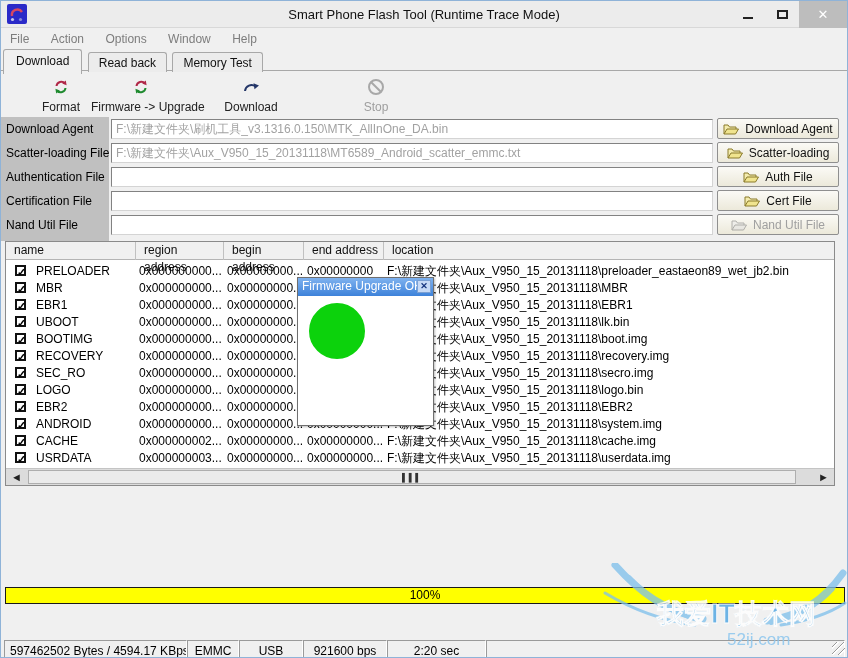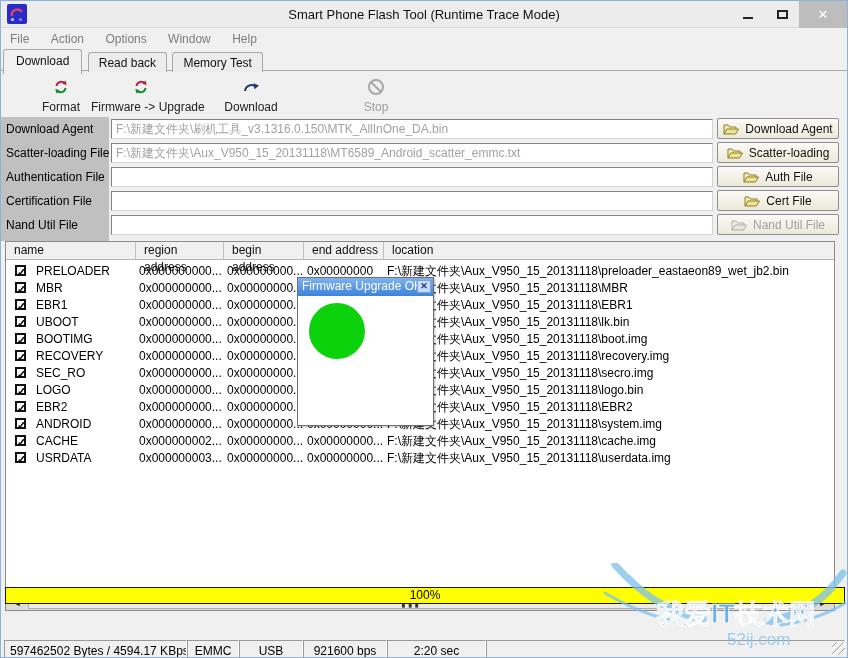--- a/index.html
+++ b/index.html
@@ -49,21 +49,21 @@
             font-size:12px; line-height:18px; padding:0 4px; color:#a2a2a2;
             white-space:nowrap; overflow:hidden; }
   .fbtn { position:absolute; left:716px; top:-1px; width:122px; height:21px;
           background:linear-gradient(#fbfaf6,#ece9da); border:1px solid #8f8f8f; border-radius:2px;
           display:flex; align-items:center; justify-content:center; font-size:12px; color:#111; }
   .fbtn .folder { margin-right:6px; }
   .fbtn.disabled { color:#a0a0a0; }
   .fbtn.disabled svg { filter:grayscale(1) opacity(.55); }
 
   
-  .table-wrap { position:absolute; left:4px; top:240px; width:830px; height:370px; background:#fff;
+  .table-wrap { position:absolute; left:4px; top:240px; width:830px; height:245px; background:#fff;
                 border:1px solid #8a8a8a; }
   .thead { position:absolute; left:0; top:0; width:100%; height:18px; background:#f0f0f0;
            border-bottom:1px solid #b4b4b4; }
   .th { position:absolute; top:0; height:18px; line-height:17px; padding-left:8px; font-size:12px;
         color:#111; border-right:1px solid #c0c0c0; }
   .trow { position:absolute; left:0; width:100%; height:17px; }
   .td { position:absolute; top:0; height:17px; line-height:16px; font-size:12px; color:#000;
         white-space:nowrap; overflow:hidden; }
   .rowchk { position:absolute; left:9px; top:2px; width:11px; height:11px; background:#fff;
             border:2px solid #111; font-size:11px; line-height:10px; text-align:center; font-weight:bold; }

